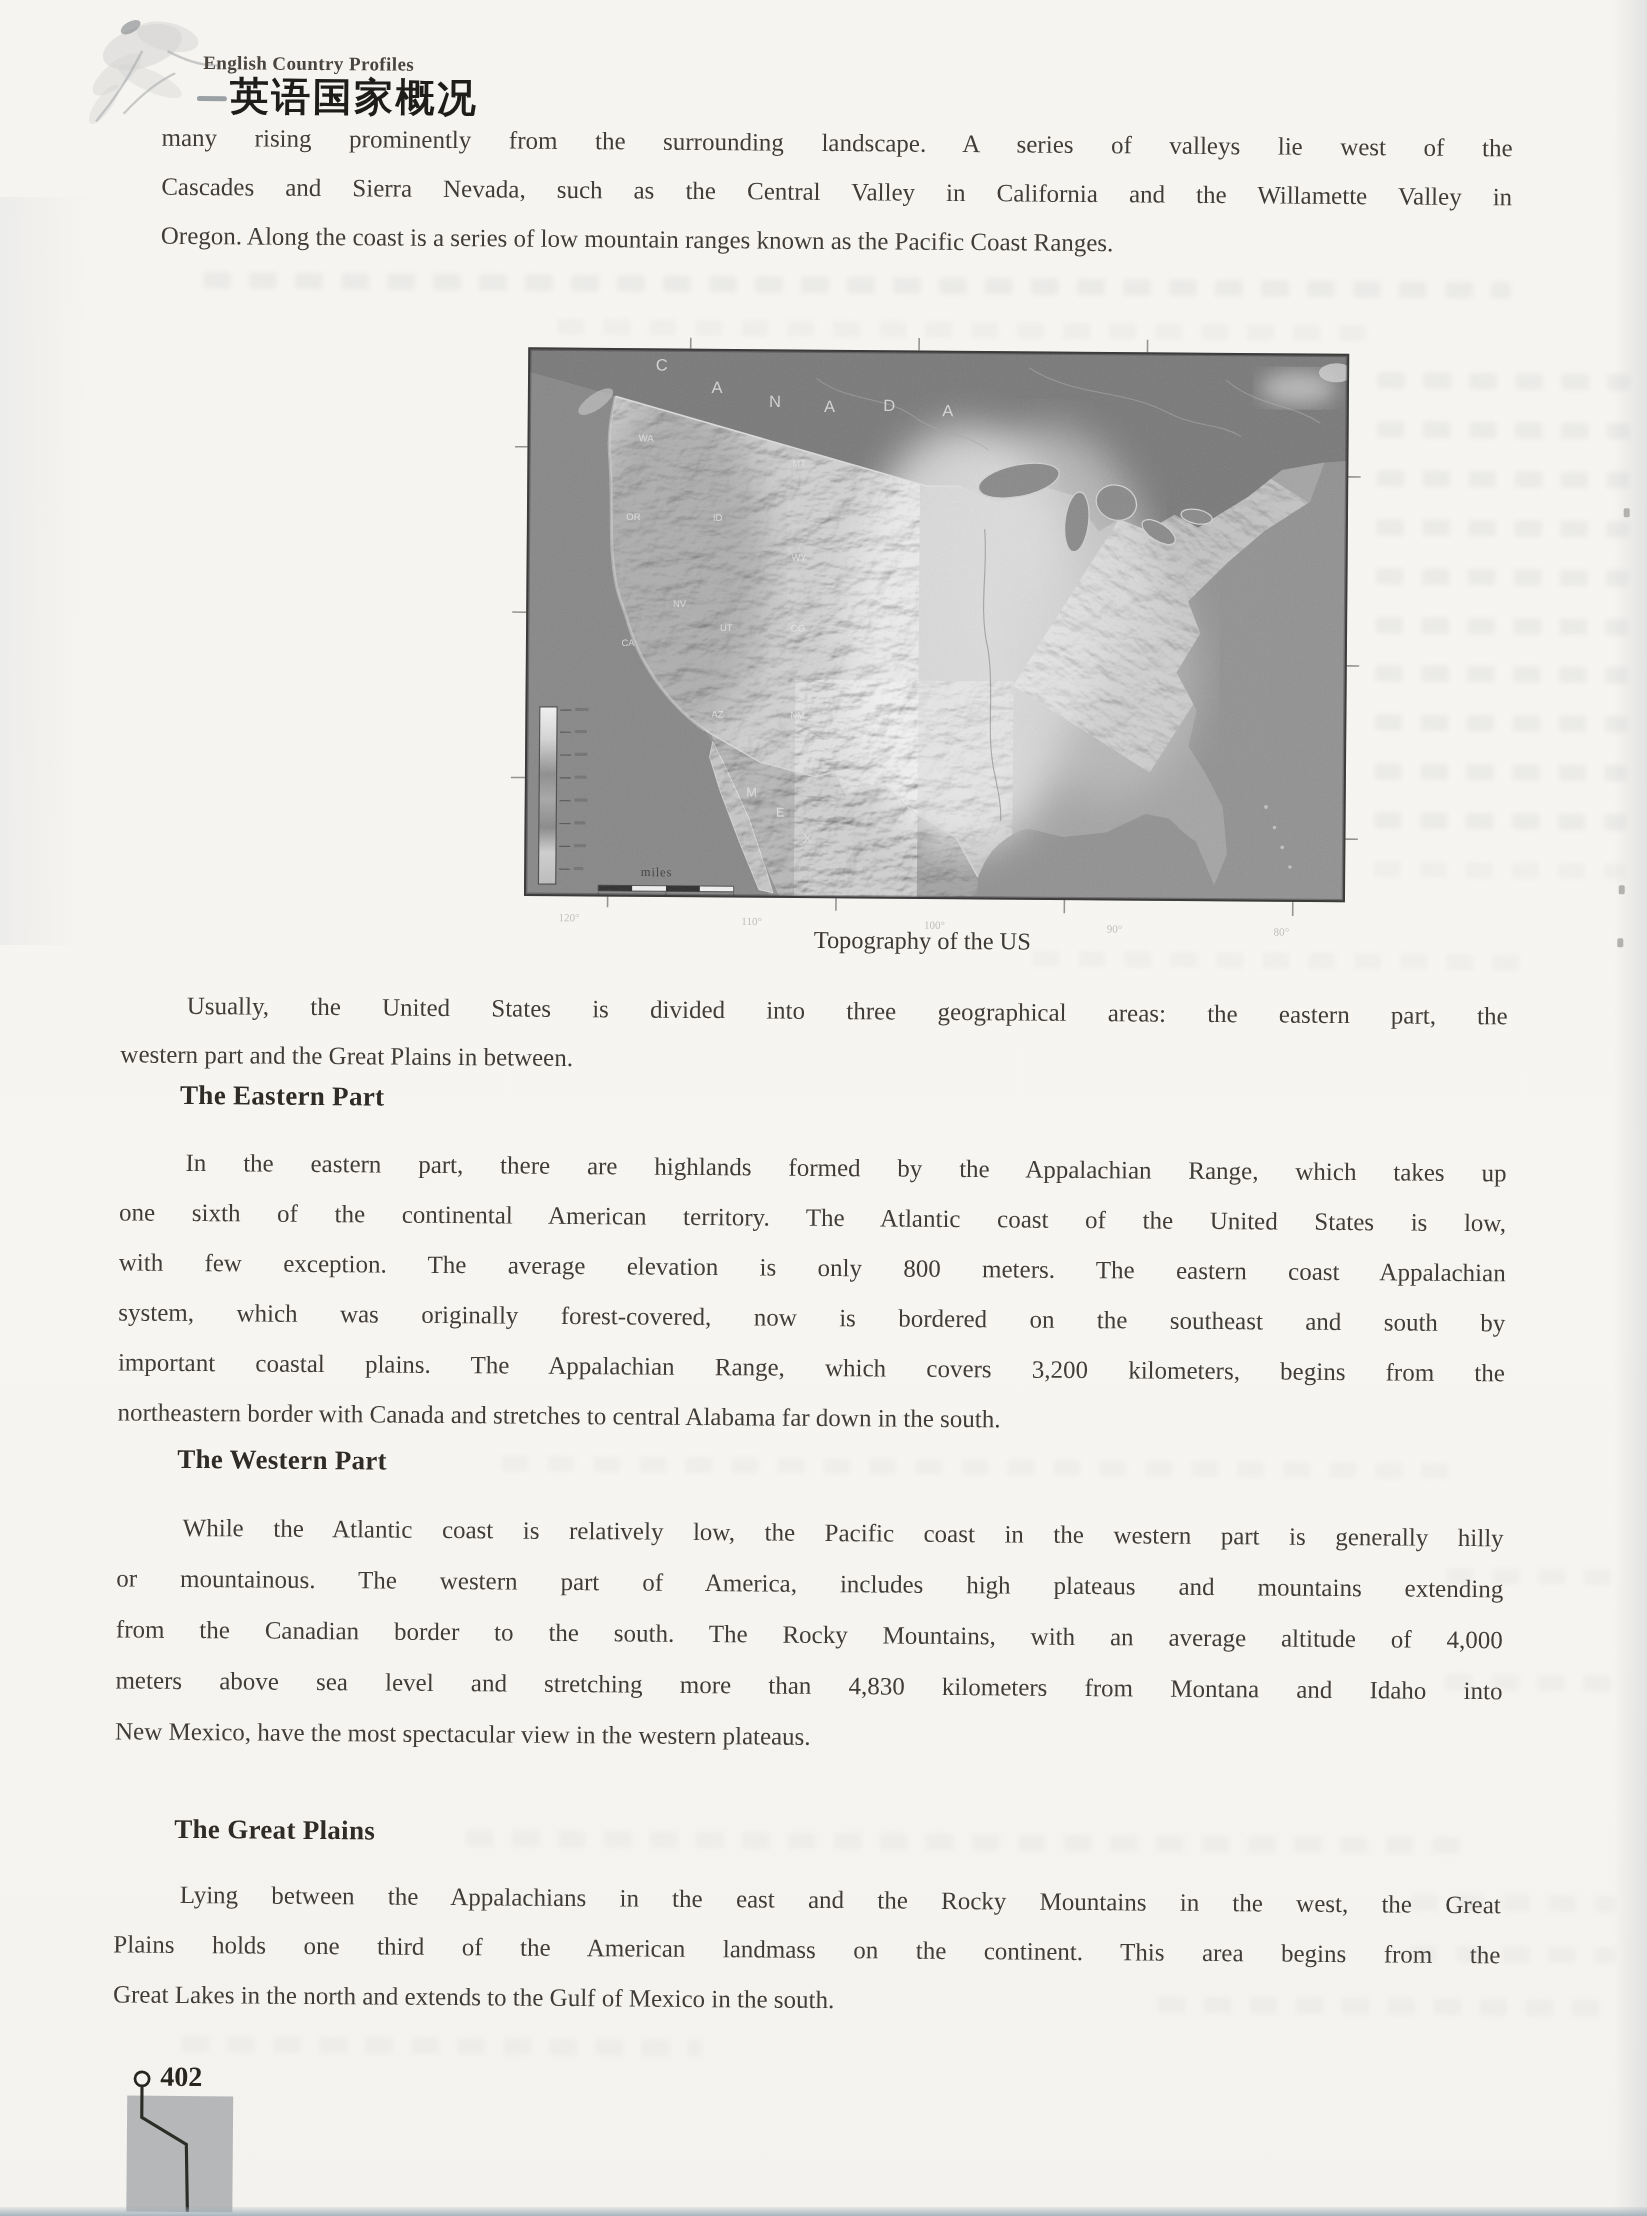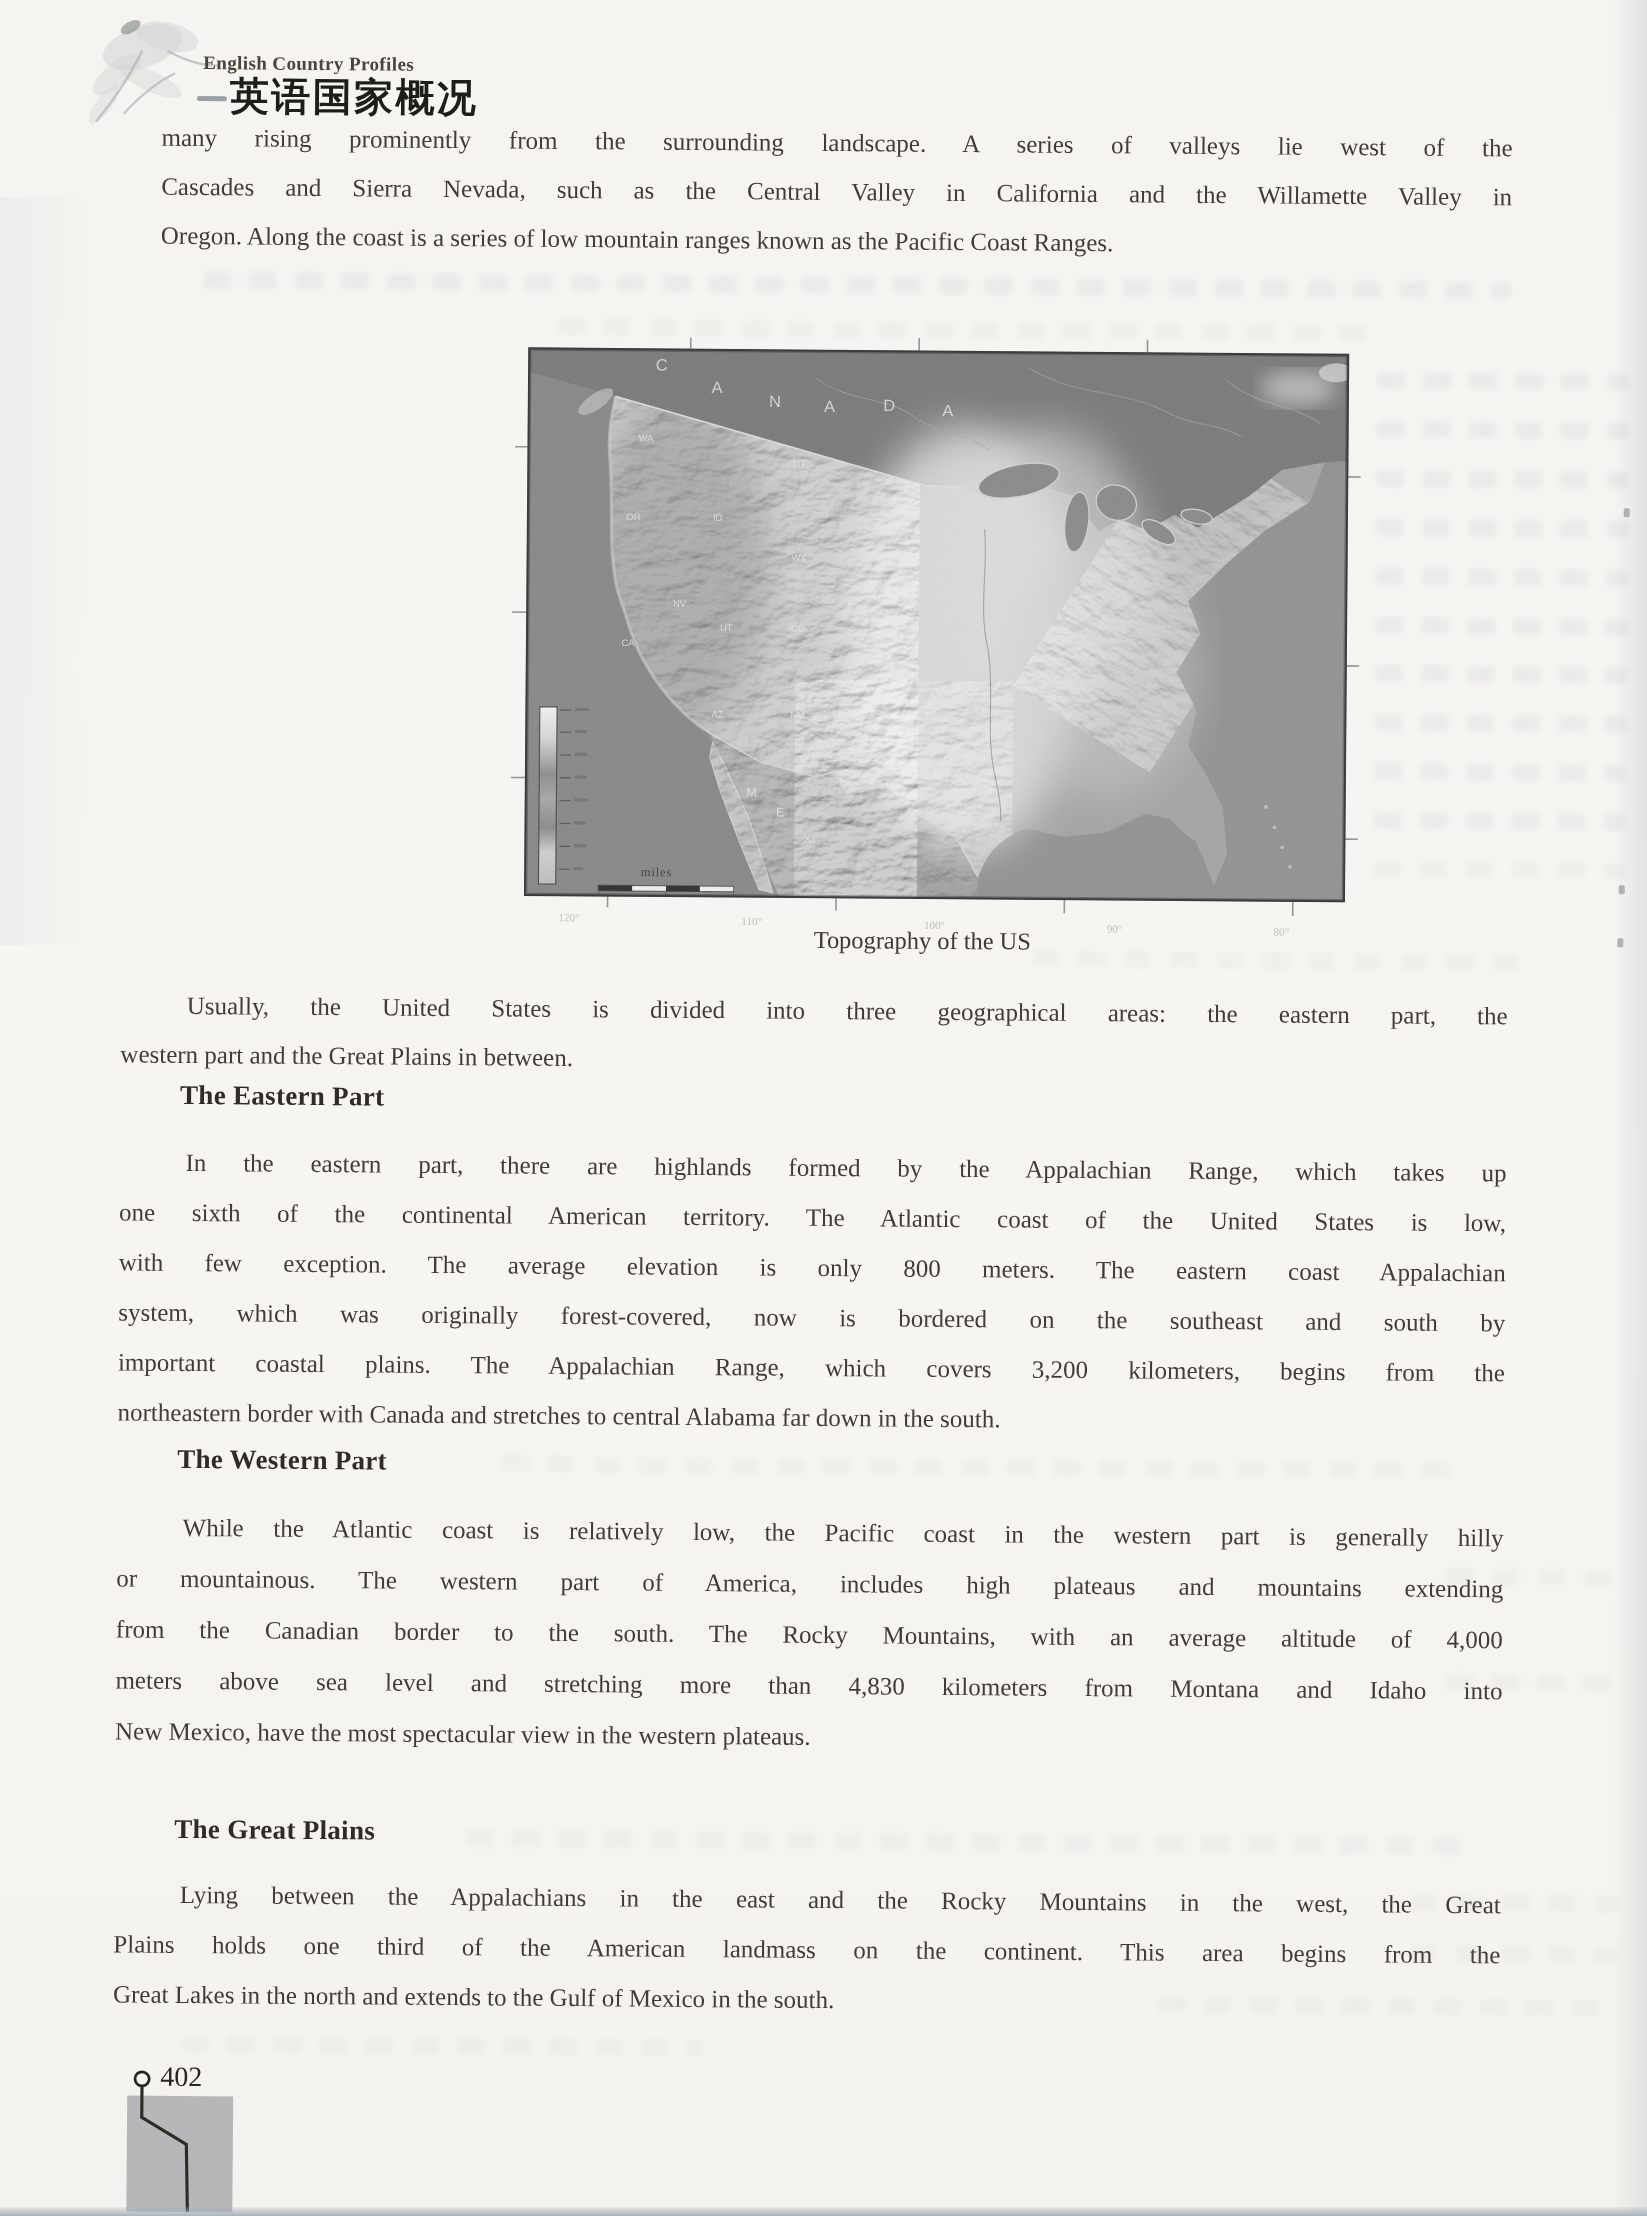--- a/index.html
+++ b/index.html
@@ -26,21 +26,21 @@
   
   .tblock{position:absolute;font-size:25px;color:#413c37;}
   .line{height:49px;line-height:49px;text-align:justify;text-align-last:justify;
         white-space:normal;overflow:visible;}
   .line.last{text-align-last:left;}
   .line.first{text-indent:66px;}
   .sec-heading{position:absolute;font-size:27px;font-weight:700;color:#2f2b27;
         padding-left:60px;letter-spacing:0.3px;}
   .caption{position:absolute;text-align:center;font-size:24.4px;color:#3c3833;}
   
-  .footer-num{position:absolute;left:168px;top:2066px;font-size:28px;font-weight:400;color:#28251f;}
+  .footer-num{position:absolute;left:168px;top:2066px;font-size:28px;font-weight:700;color:#28251f;}
   .footer-square{position:absolute;left:135px;top:2101px;width:106px;height:116px;background:#b5b7b9;}
   .footer-zig{position:absolute;left:130px;top:2074px;}
   
   .ghost{position:absolute;height:15.7px;border-radius:3.1px;filter:blur(2.4px);opacity:.45;
     background:repeating-linear-gradient(90deg,rgba(120,134,148,.20) 0 27px,rgba(120,134,148,0) 27px 46px);}
   .ghost.soft{opacity:.28;}
   .speck{position:absolute;width:5.5px;height:8.7px;background:#7c7a76;opacity:.55;border-radius:1.6px;}
 </style>
 </head>
 <body>

